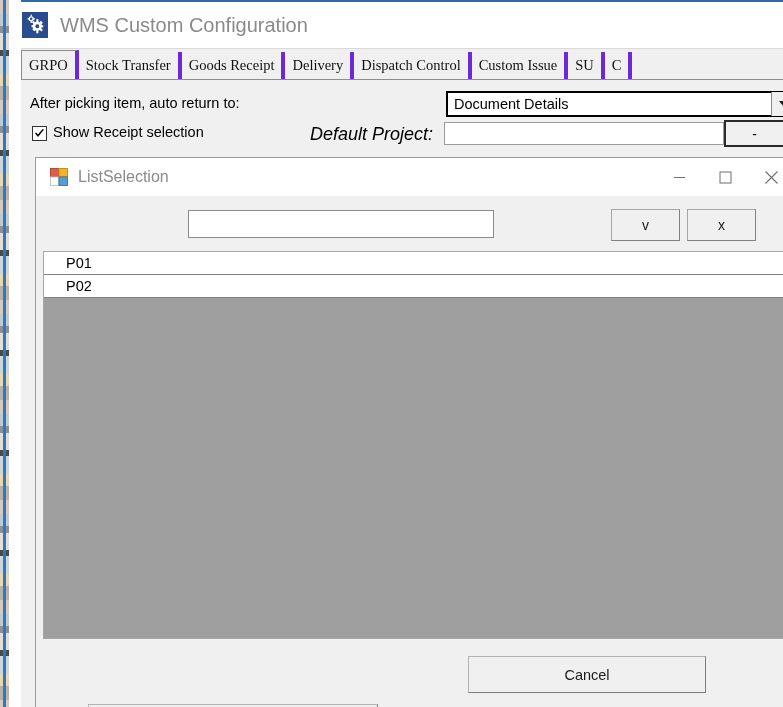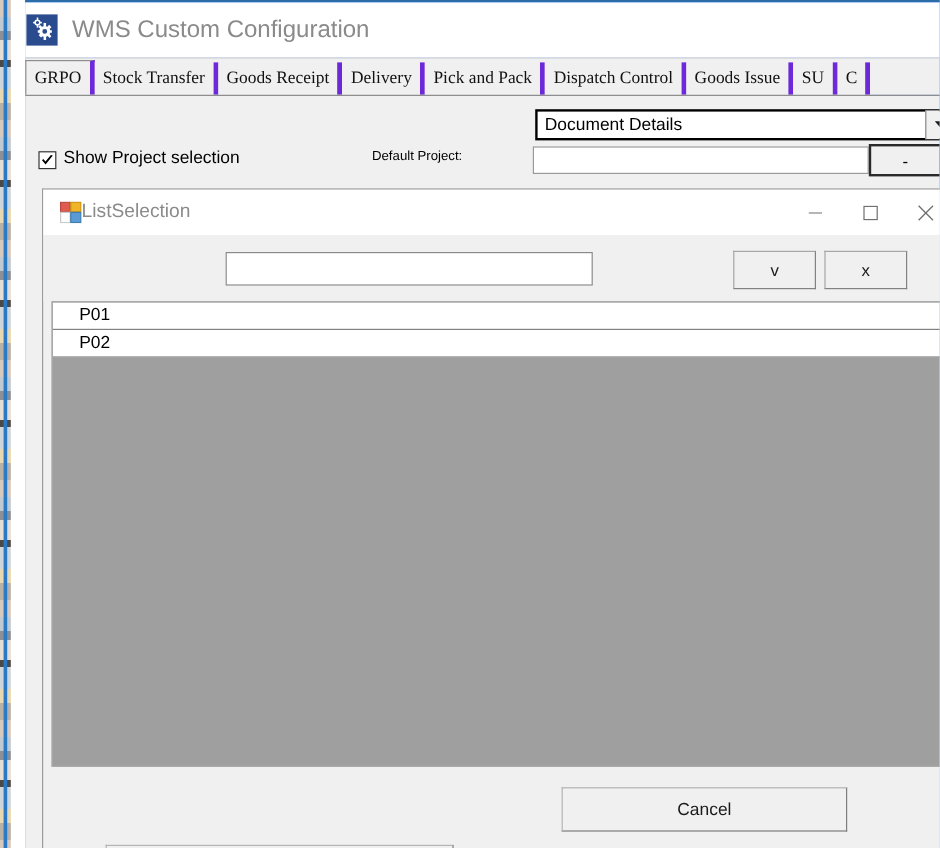--- a/index.html
+++ b/index.html
@@ -173,23 +173,24 @@
   #chk-showproject-label {
     position: absolute;
     left: 32px; top: 44px;
     font-size: 14.5px;
     color: #000;
     white-space: nowrap;
   }
   #lbl-defaultproject {
     position: absolute;
     left: 289px; top: 44px;
-    font-size: 11px;
-    color: #000;
-    white-space: nowrap;
+    font-size: 18px;
+    color: #000;
+    white-space: nowrap;
+    font-style: italic;
   }
   #input-defaultproject {
     position: absolute;
     left: 423px; top: 42px;
     width: 280px; height: 23px;
     background: #ffffff;
     border: 1px solid #9a9a9a;
     box-sizing: border-box;
   }
   #btn-defaultproject-pick {
@@ -237,20 +238,21 @@
     display: flex;
     align-items: center;
   }
   #dlg-icon {
     width: 18px; height: 18px;
     margin-left: 14px;
     flex: none;
   }
   #dlg-icon svg { display: block; }
   #dlg-title {
+    margin-left: 10px;
     font-size: 16px;
     color: #8b8b8b;
     white-space: nowrap;
   }
   #dlg-win-buttons {
     margin-left: auto;
     display: flex;
     height: 38px;
   }
   .win-btn {
@@ -377,43 +379,43 @@
       </svg>
     </div>
     <div id="app-title">WMS Custom Configuration</div>
   </div>
 
   <div id="tab-strip">
     <div class="tab active">GRPO</div>
     <div class="tab">Stock Transfer</div>
     <div class="tab">Goods Receipt</div>
     <div class="tab">Delivery</div>
-    <div class="tab">Pick and Pack</div>
     <div class="tab">Dispatch Control</div>
-    <div class="tab">Goods Issue</div>
+    <div class="tab">Custom Issue</div>
     <div class="tab">SU</div>
     <div class="tab clipped">C</div>
   </div>
 
   <div id="tab-panel">
 
+    <div id="lbl-autoreturn">After picking item, auto return to:</div>
 
     <div id="combo-autoreturn">
       <div id="combo-autoreturn-value">Document Details</div>
       <div id="combo-autoreturn-arrow">
         <div class="caret-down"></div>
       </div>
     </div>
 
     <div id="chk-showproject-box">
       <svg width="13" height="13" viewBox="0 0 13 13" aria-hidden="true">
         <path d="M2 6.5 L5 10 L11 2.5 L9.4 2.2 L4.9 7.6 L3.1 5.6 Z" fill="#000"></path>
       </svg>
     </div>
-    <div id="chk-showproject-label">Show Project selection</div>
+    <div id="chk-showproject-label">Show Receipt selection</div>
 
     <div id="lbl-defaultproject">Default Project:</div>
     <input id="input-defaultproject" type="text" value="" placeholder="" style="">
     <div id="btn-defaultproject-pick">-</div>
 
     <div id="bg-hidden-row"></div>
   </div>
 
   <div id="list-dialog">
 

